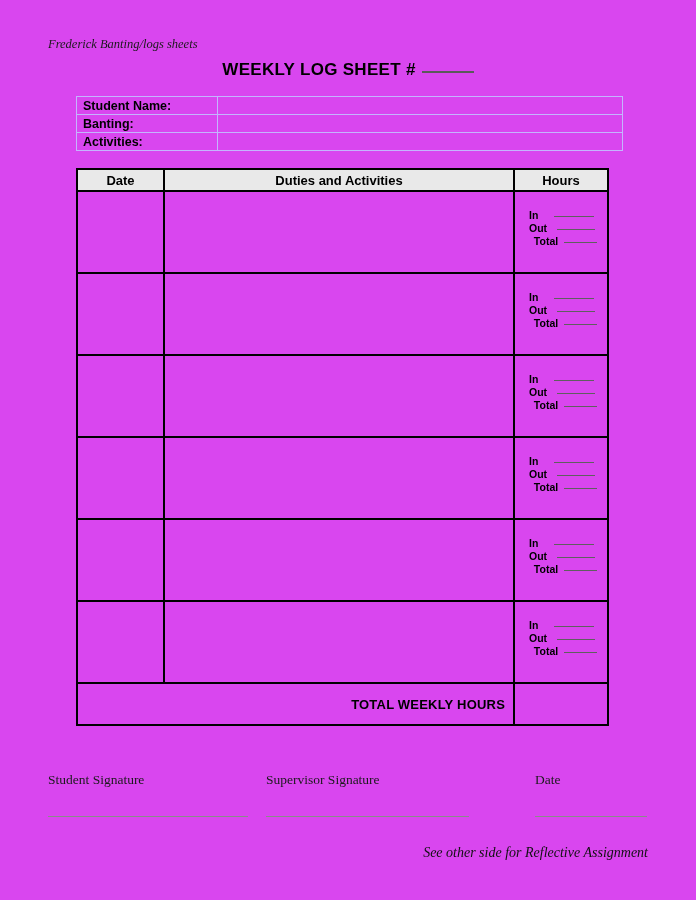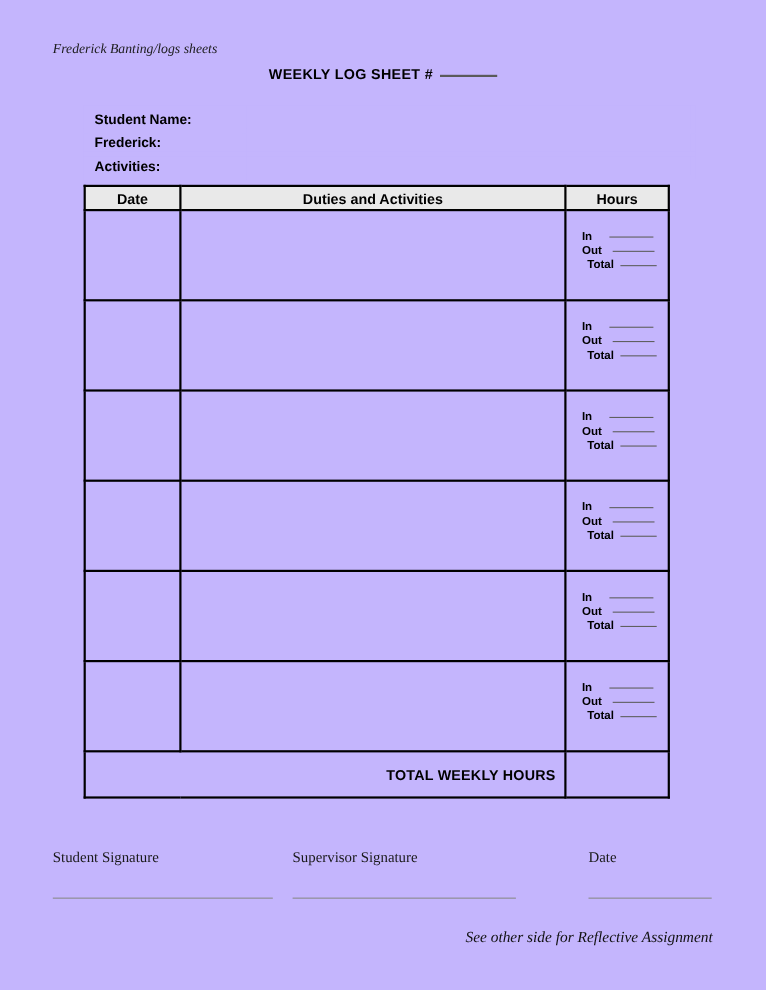--- a/index.html
+++ b/index.html
@@ -4,21 +4,21 @@
 <style>
   html, body {
     margin: 0;
     padding: 0;
     background: #ffffff;
   }
   .page {
     position: relative;
     width: 696px;
     height: 900px;
-    background: #c4b5fd;
+    background: #d946ef;
     font-family: "Liberation Sans", sans-serif;
     color: #000000;
     overflow: hidden;
   }
 
   
   .running-head {
     position: absolute;
     left: 48px;
     top: 37px;
@@ -32,21 +32,21 @@
 
   
   .doc-title {
     position: absolute;
     left: 0;
     right: 0;
     top: 60px;
     text-align: center;
     font-family: "Liberation Sans", sans-serif;
     font-weight: bold;
-    font-size: 13px;
+    font-size: 17px;
     letter-spacing: 0.3px;
     white-space: nowrap;
   }
   .doc-title .blank-rule {
     display: inline-block;
     width: 52px;
     border-bottom: 2px solid #5a5a5a;
     margin-left: 6px;
     vertical-align: 2px;
   }
@@ -54,21 +54,21 @@
   
   .info-table {
     position: absolute;
     left: 76px;
     top: 96px;
     width: 532px;
     border-collapse: collapse;
     table-layout: fixed;
   }
   .info-table td {
-    border: 4px solid #c4b5fd;
+    border: 1px solid #c4b5fd;
     height: 17px;
     padding: 0 0 0 6px;
     font-size: 12.5px;
     font-weight: bold;
     vertical-align: middle;
   }
   .info-table td.info-label { width: 134px; }
   .info-table td.info-value { width: 398px; }
 
   
@@ -198,21 +198,21 @@
     <span>WEEKLY LOG SHEET #</span><span class="blank-rule"></span>
   </div>
 
   <table class="info-table">
     <tbody>
       <tr>
         <td class="info-label">Student Name:</td>
         <td class="info-value"></td>
       </tr>
       <tr>
-        <td class="info-label">Frederick:</td>
+        <td class="info-label">Banting:</td>
         <td class="info-value"></td>
       </tr>
       <tr>
         <td class="info-label">Activities:</td>
         <td class="info-value"></td>
       </tr>
     </tbody>
   </table>
 
   <table class="log-table">

